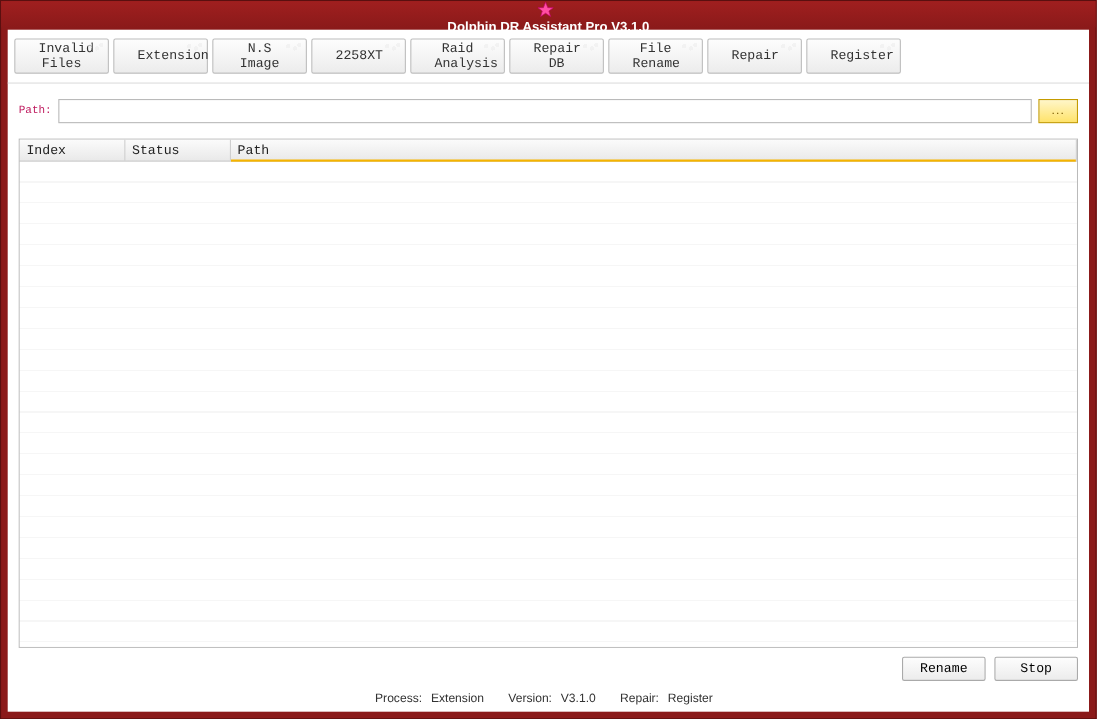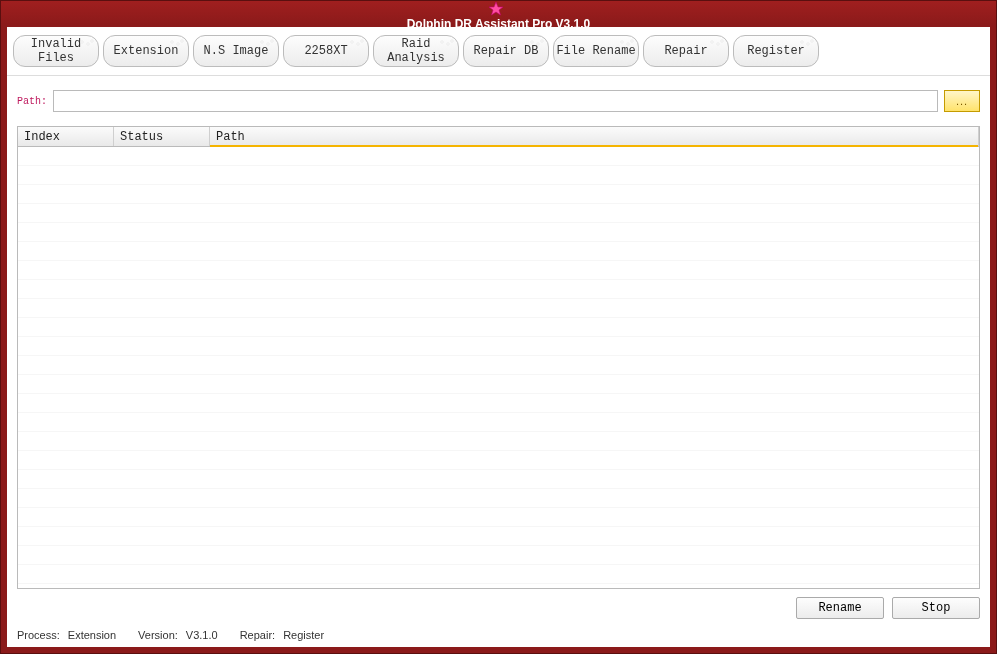--- a/index.html
+++ b/index.html
@@ -66,27 +66,27 @@
   padding: 8px 6px 8px 6px;
   display: flex;
   gap: 4px;
   border-bottom: 1px solid #ddd;
 }
 .tbtn {
   width: 86px;
   height: 32px;
   background: linear-gradient(to bottom, #fdfdfd, #ececec);
   border: 1px solid #bcbcbc;
-  border-radius: 12px;
+  border-radius: 2px;
   font-family: "SimSun","Courier New",monospace;
   font-size: 12px;
   cursor: pointer;
   position: relative;
   color: #333;
-  padding: 0 0;
+  padding: 0 21px;
 }
 .tbtn::after{
   content:"";
   position:absolute;
   top:2px; right:2px;
   width:18px; height:10px;
   background: radial-gradient(circle at 4px 4px, #eee 2px, transparent 2px),
               radial-gradient(circle at 10px 6px, #eee 2px, transparent 2px),
               radial-gradient(circle at 14px 3px, #eee 2px, transparent 2px);
   opacity:0.6;
@@ -164,32 +164,32 @@
   );
 }
 
 .bottom-actions{
   display:flex;
   justify-content:flex-end;
   gap:8px;
   padding:8px 10px 6px 10px;
 }
 .act-btn{
-  width:88px; height:22px;
+  width:76px; height:22px;
   background: linear-gradient(to bottom,#fdfdfd,#ececec);
   border:1px solid #aaa;
   border-radius:2px;
   font-family:"SimSun","Courier New",monospace;
   font-size:12px;
   cursor:pointer;
 }
 
 .statusbar{
   display:flex;
-  justify-content:flex-start;
+  justify-content:center;
   gap:22px;
   padding: 4px 18px 6px 10px;
   font-family: Arial, sans-serif;
   font-size:11px;
   color:#333;
 }
 .status-group{ display:flex; gap:8px; }
 .status-label{}
 .status-value{}
 </style>

